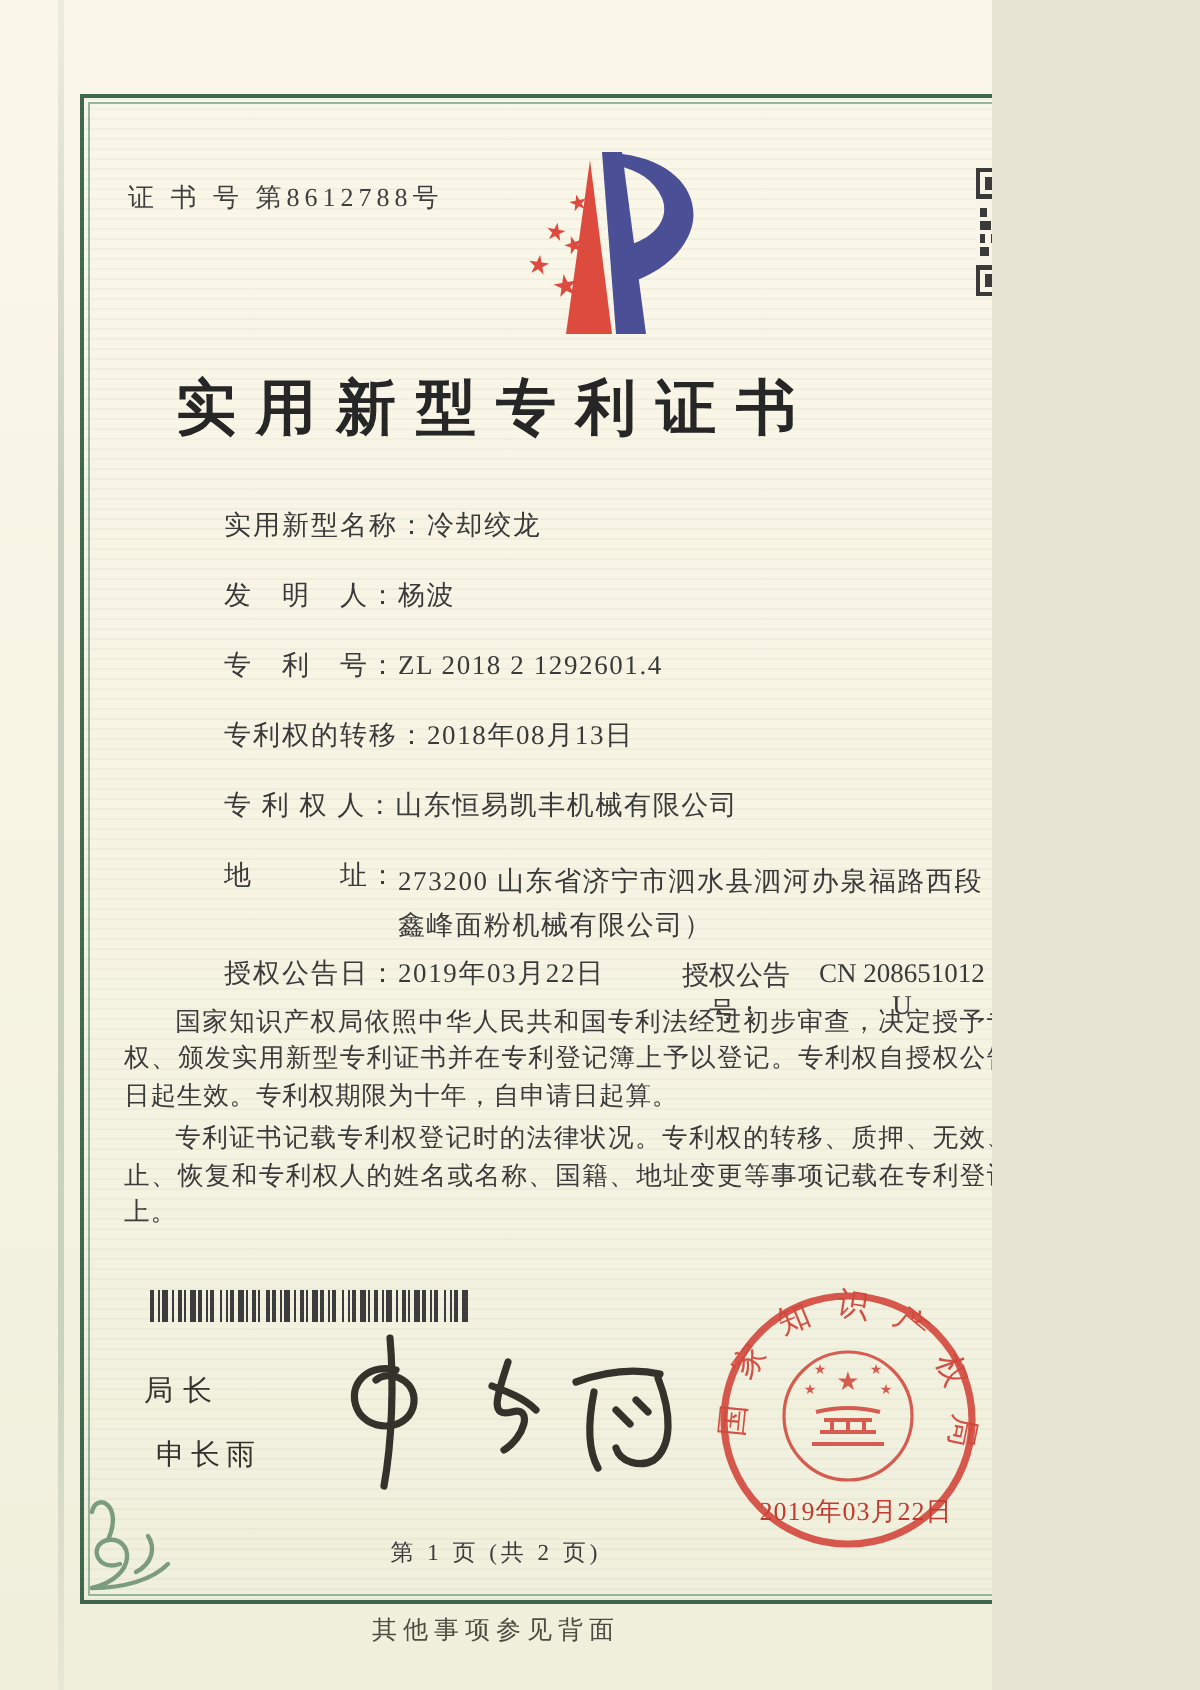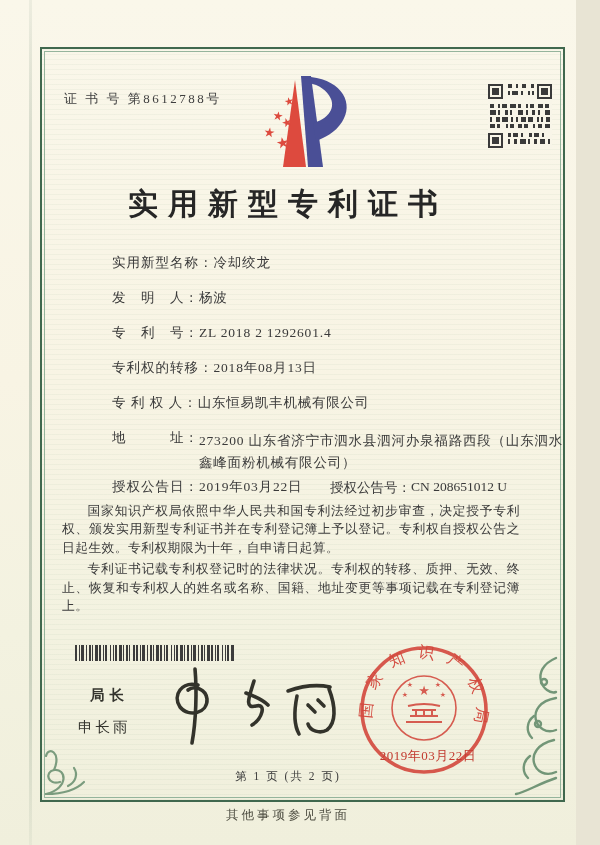--- a/index.html
+++ b/index.html
@@ -1,17 +1,17 @@
 <!DOCTYPE html>
 <html><head>
 <meta charset="utf-8">
 <style>
   html,body{margin:0;padding:0;background:#e8e4d4;}
   .page{
-    position:relative;width:576px;height:845px;overflow:hidden;
+    position:relative;width:496px;height:845px;overflow:hidden;
     background:linear-gradient(180deg,#faf7ea 0%,#f8f4e4 45%,#f3f2e0 75%,#f0efdc 100%);
     font-family:"Liberation Serif","DejaVu Serif",serif;
     color:#3a3a3a;
   }
   .scan-edge{position:absolute;left:29px;top:0;width:3px;height:100%;
     background:linear-gradient(180deg,rgba(120,145,125,.10),rgba(110,135,115,.35) 30%,rgba(110,135,115,.30) 80%,rgba(120,145,125,.08));}
   .frame{position:absolute;left:40px;top:47px;width:521px;height:751px;border:2px solid #40684e;}
   .frame-inner{position:absolute;inset:2px;border:1px solid #95b49c;}
   .watermark{position:absolute;inset:0;pointer-events:none;
     background:repeating-linear-gradient(180deg,rgba(120,160,128,0.07) 0 1px,transparent 1px 5px);}
@@ -24,21 +24,21 @@
   .row .lbl{white-space:nowrap;letter-spacing:1px;margin-left:48px;}
   .row .val{letter-spacing:0.8px;}
   .r1{top:255px}.r2{top:290px}.r3{top:325px}.r4{top:360px}.r5{top:395px}
   .r6{top:430px}.r6 .val{width:372px;line-height:1.62;}
   .r7{top:479px}
   .grant2{position:absolute;left:330px;top:479px;display:flex;font-size:13.5px;text-align:center;}
   .body-text{position:absolute;left:62px;top:502px;width:458px;font-size:12.8px;
     line-height:1.44;text-align:justify;color:#3b3b3b;letter-spacing:0.4px;}
   .body-text p{margin:0 0 3px 0;text-indent:2em;}
   .barcode{position:absolute;left:75px;top:645px;width:160px;height:16px;}
-  .sig-title{position:absolute;left:90px;top:686px;font-size:14.5px;letter-spacing:5px;color:#34342e;font-weight:bold;}
+  .sig-title{position:absolute;left:72px;top:686px;font-size:14.5px;letter-spacing:5px;color:#34342e;}
   .sig-name{position:absolute;left:78px;top:718px;font-size:14.5px;letter-spacing:3px;color:#34342e;}
   .signature{position:absolute;left:150px;top:663px;width:210px;height:88px;}
   .seal{position:absolute;left:354px;top:640px;width:140px;height:140px;opacity:.92;}
   .seal-date{position:absolute;left:362px;top:747px;width:132px;text-align:center;
     font-size:13px;letter-spacing:0.5px;color:#c23a2f;z-index:3;}
   .page-num{position:absolute;left:0;right:0;top:769px;text-align:center;
     font-size:11.5px;letter-spacing:2px;color:#3c3c3c;}
   .back-note{position:absolute;left:0;right:0;top:807px;text-align:center;
     font-size:12.5px;letter-spacing:3px;color:#4c4c40;}
   .corner-bl{position:absolute;left:42px;top:712px;width:62px;height:84px;}

